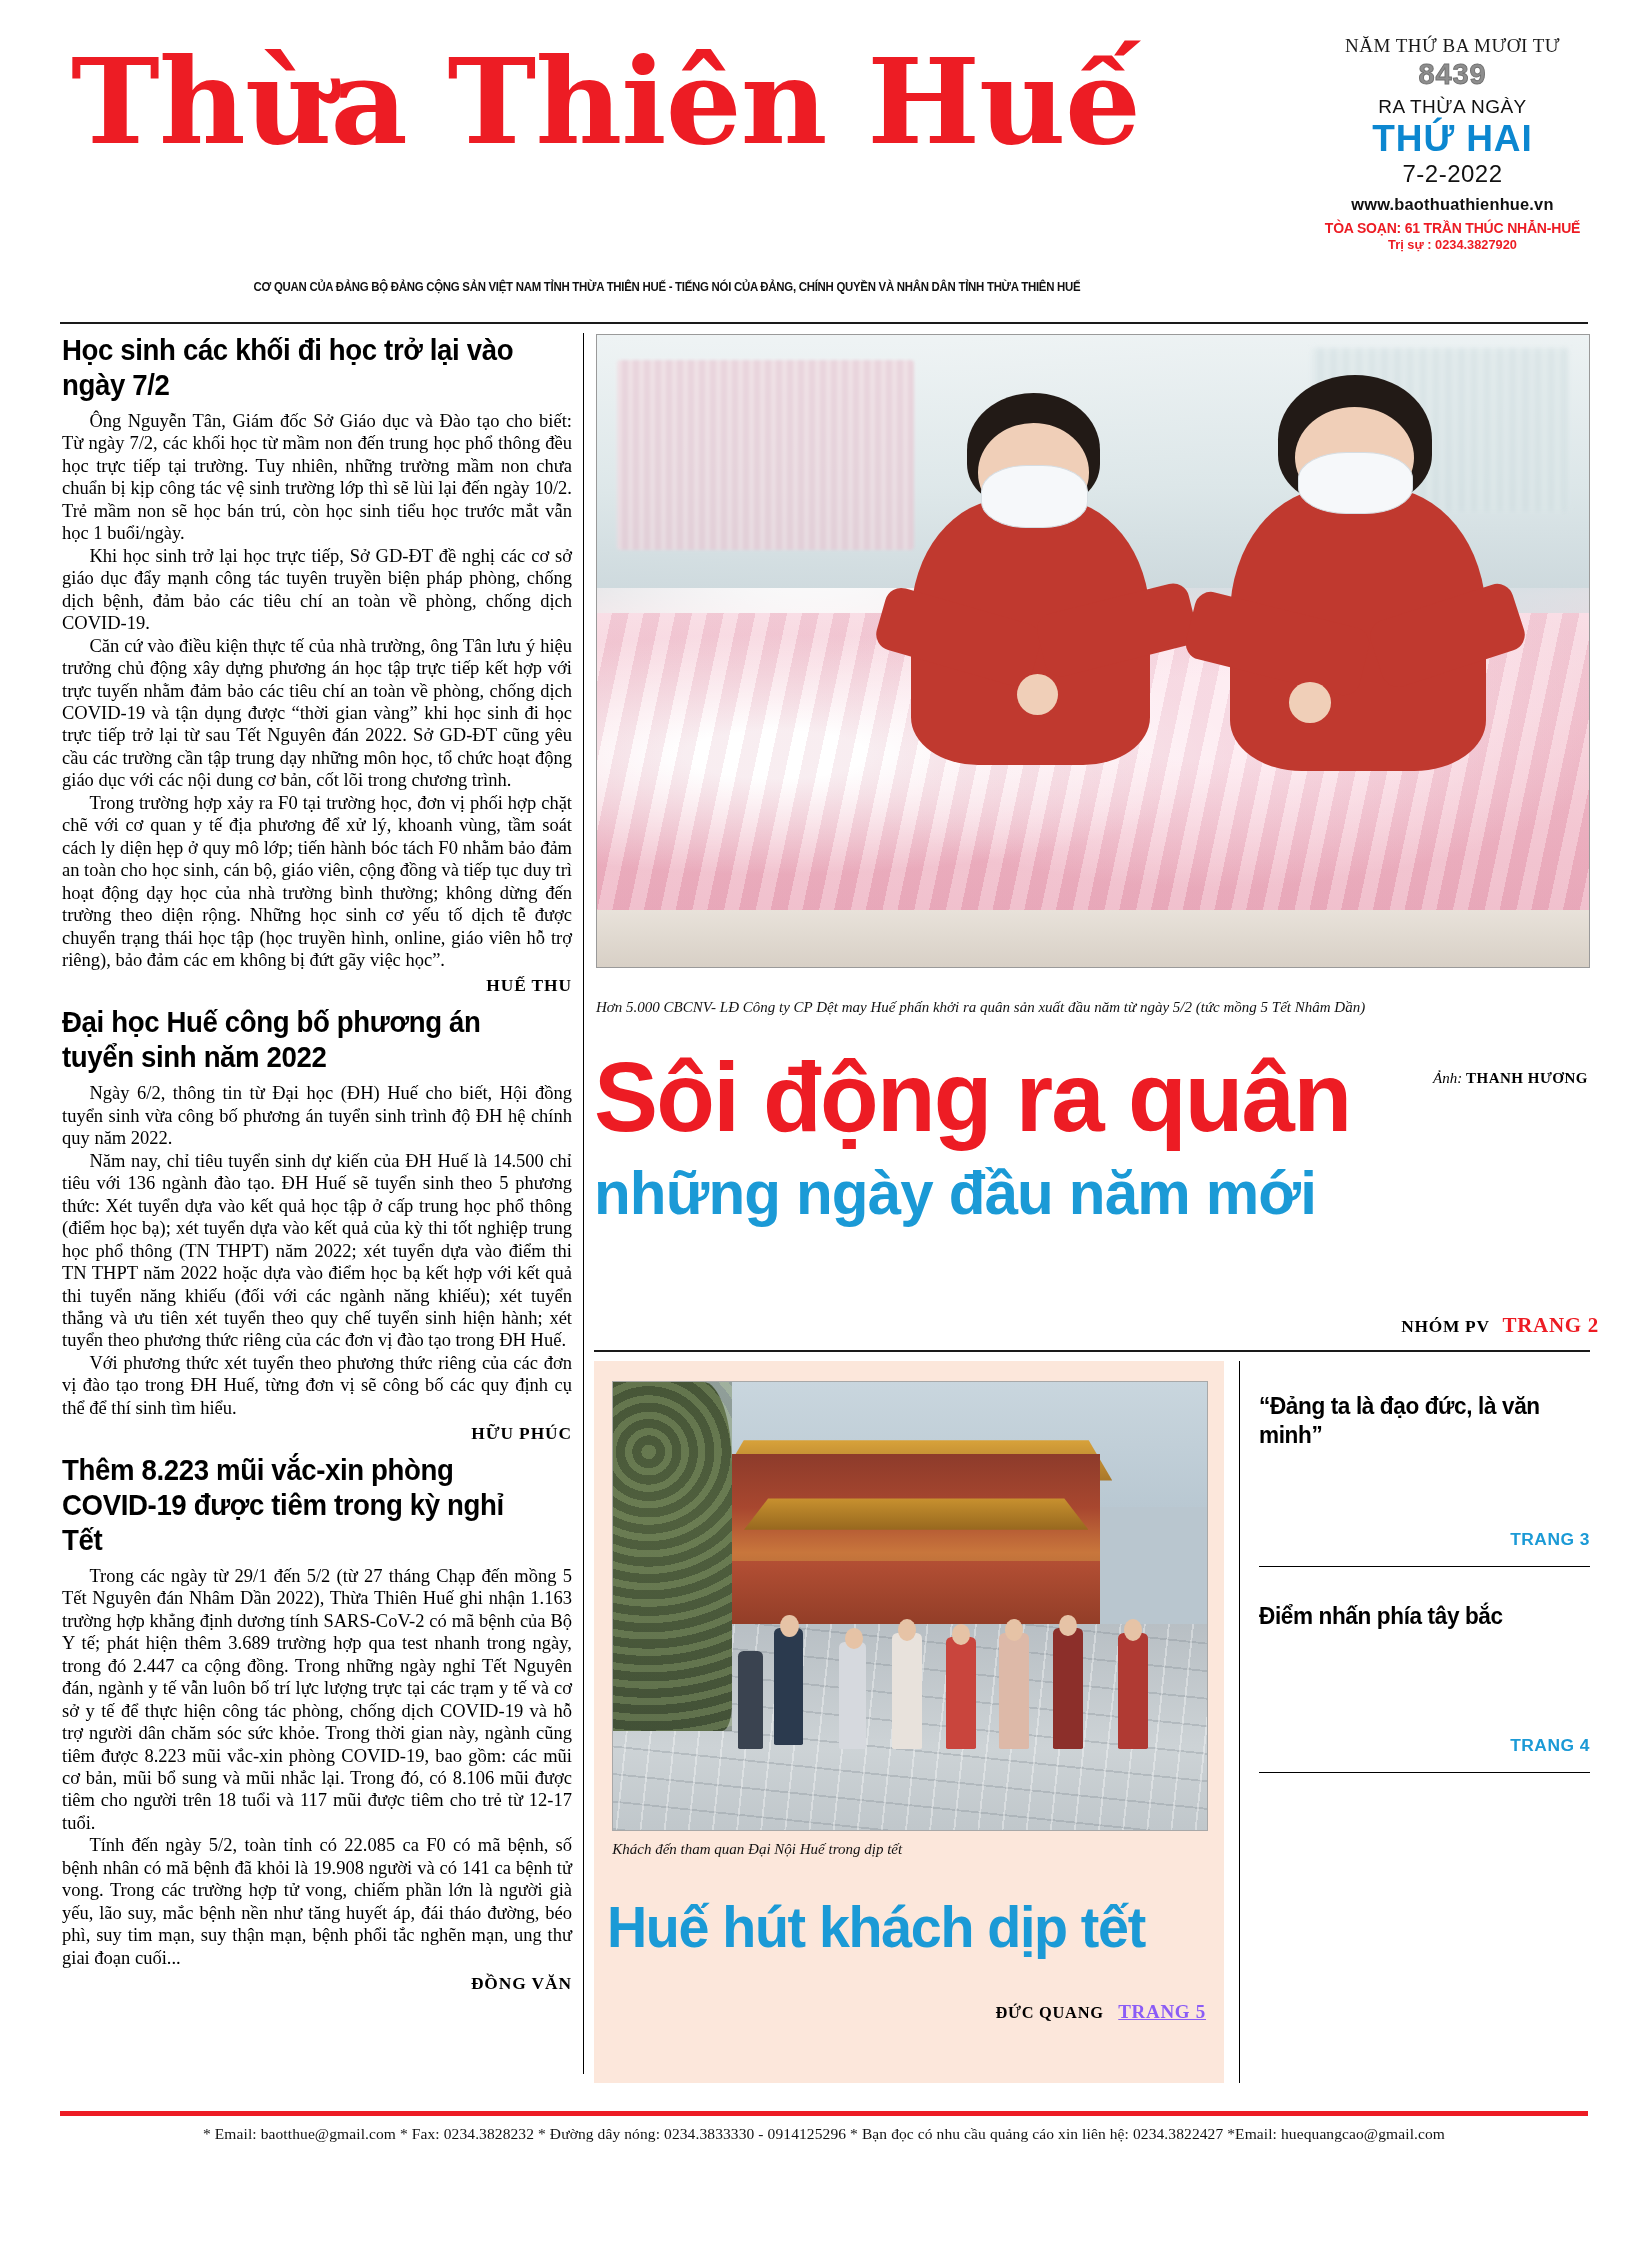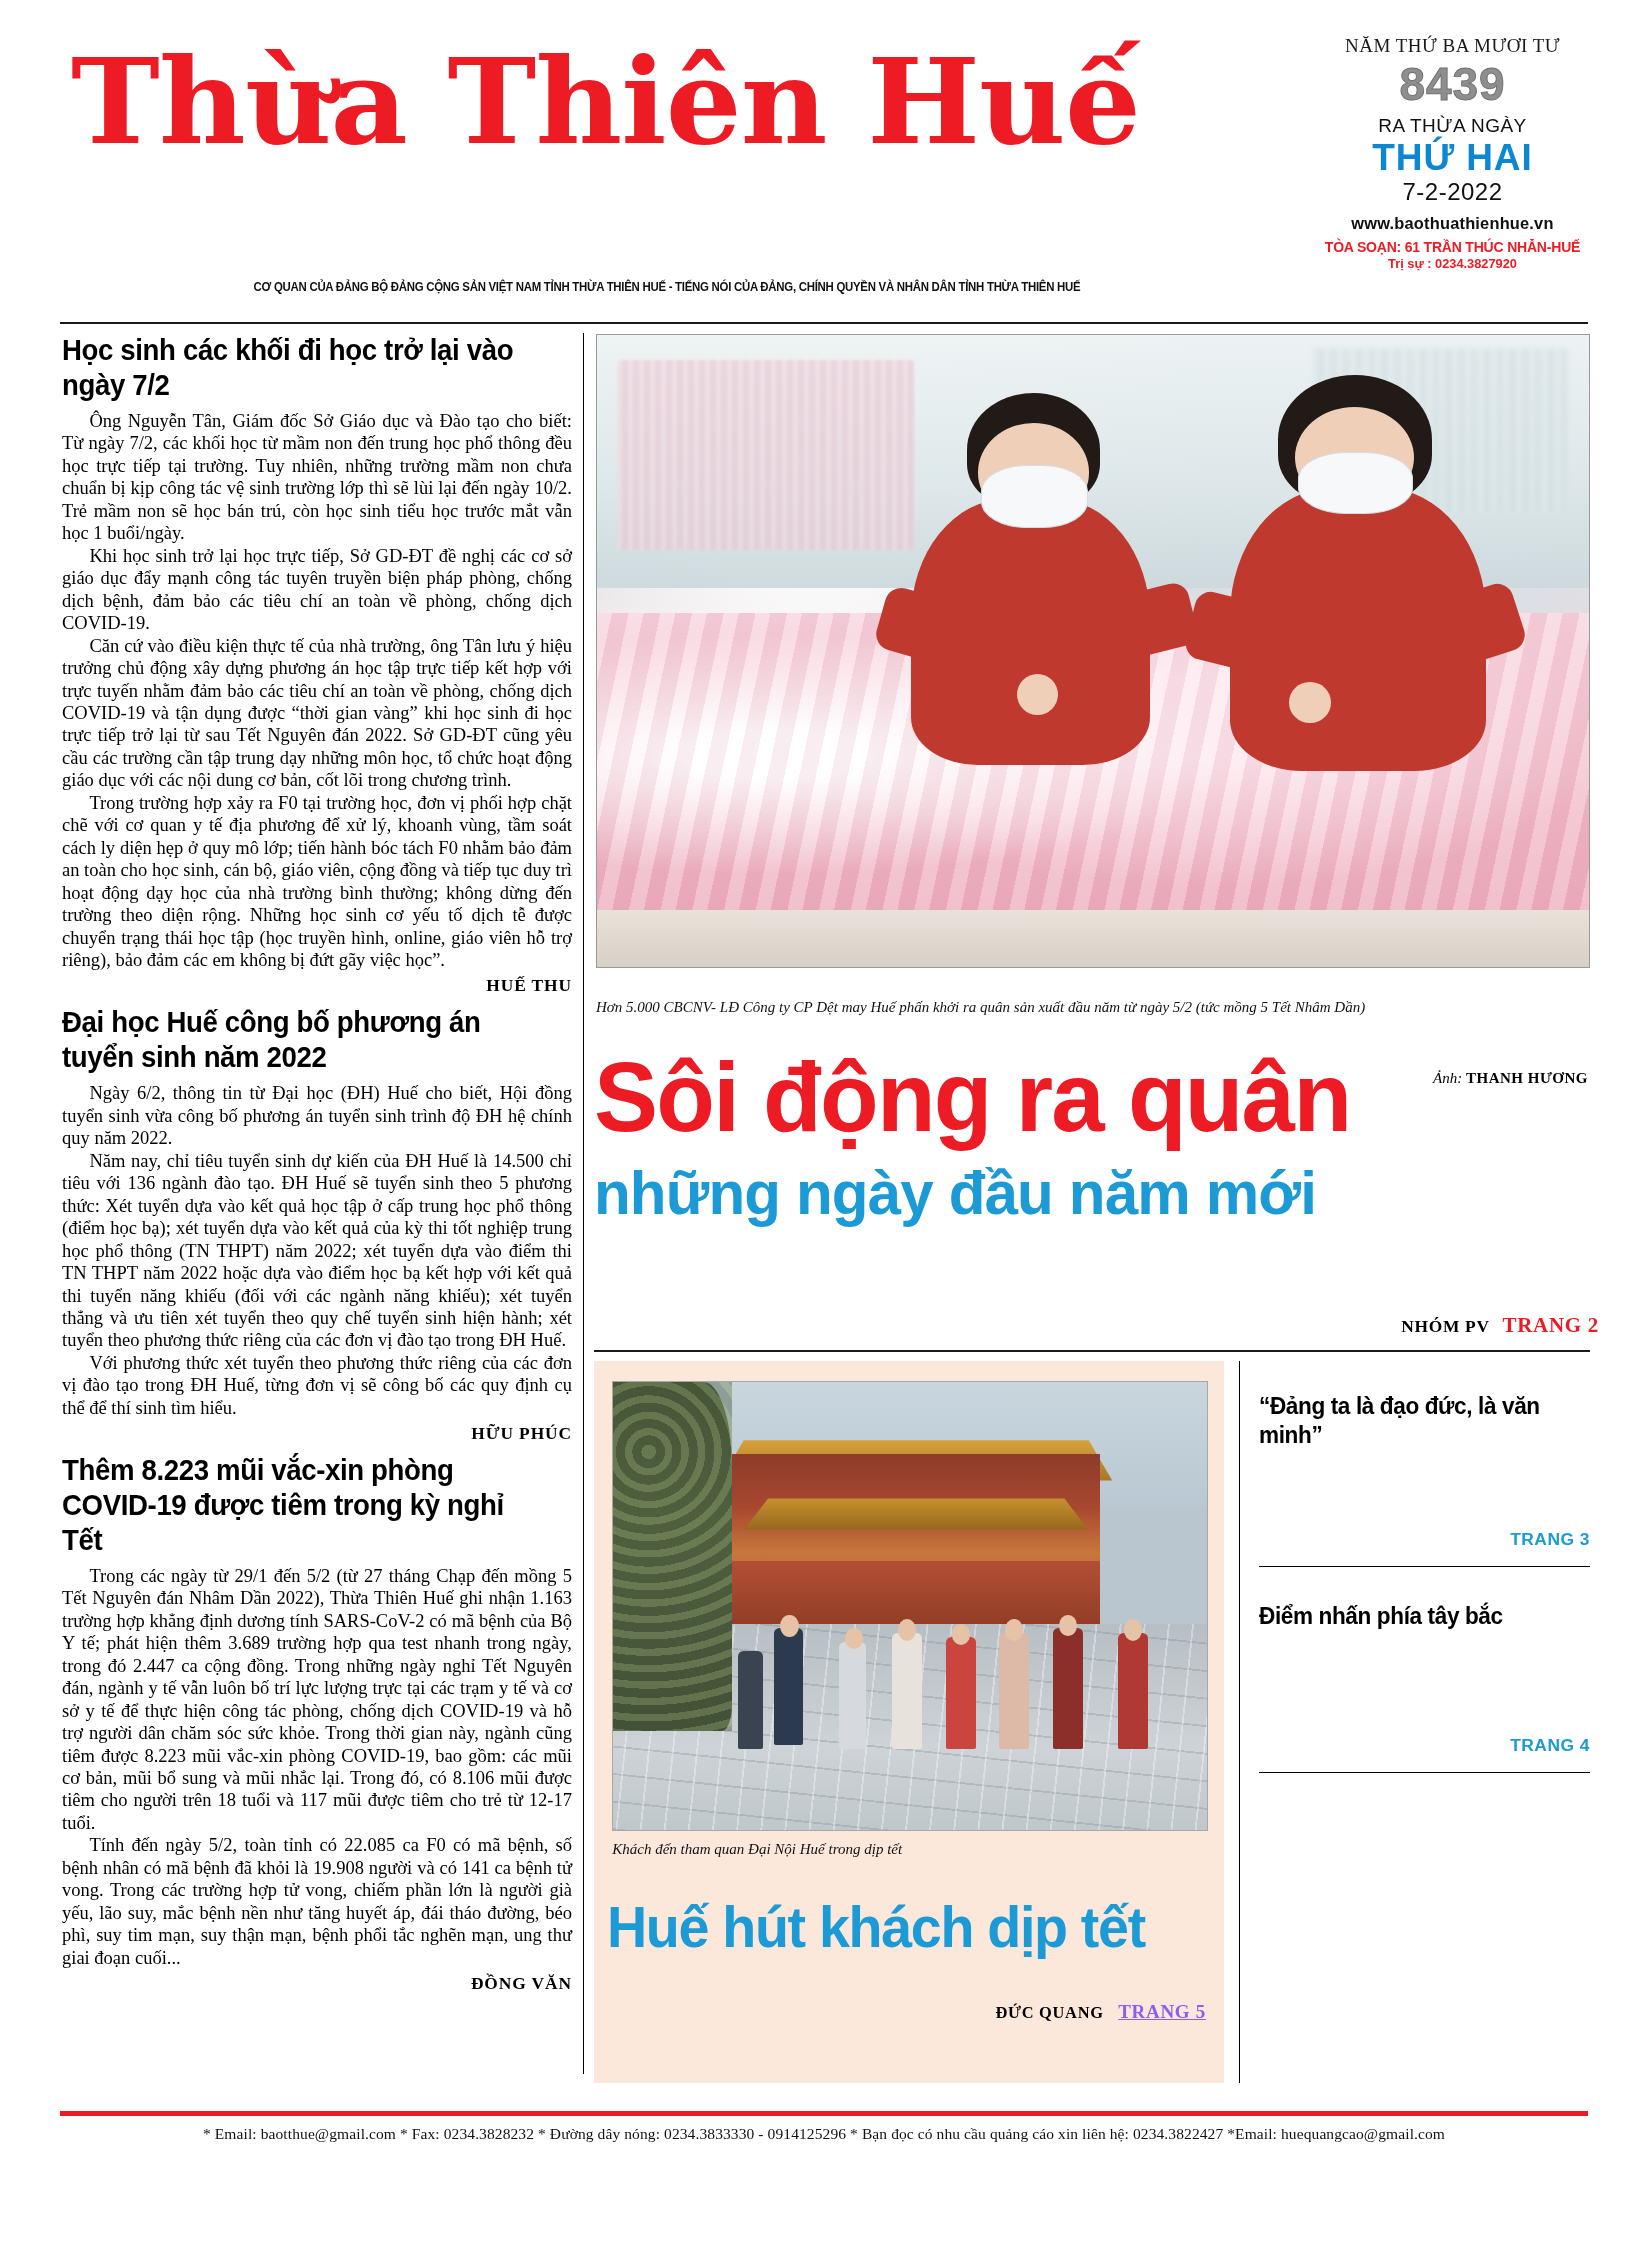--- a/index.html
+++ b/index.html
@@ -24,21 +24,21 @@
     font-family:"Liberation Sans", sans-serif;
     font-weight:700;font-size:12.3px;letter-spacing:-0.3px;
     transform:scaleX(0.93);transform-origin:center center;
     white-space:nowrap;color:#111;
   }
   .mast-right{position:absolute;left:1270px;top:35px;width:365px;text-align:center;}
   .mr-year{
     font-family:"Liberation Serif", serif;font-size:19px;letter-spacing:0.5px;color:#1a1a1a;
   }
   .mr-issue{
-    font-family:"Liberation Sans", sans-serif;font-weight:700;font-size:46px;
+    font-family:"Liberation Sans", sans-serif;font-weight:700;font-size:29px;
     color:#8e8e8e;letter-spacing:0.9px;line-height:1.1;margin-top:1.8px;
     -webkit-text-stroke:0.9px #6f6f6f;
   }
   .mr-daily{
     font-family:"Liberation Sans", sans-serif;font-size:19px;letter-spacing:0.5px;
     color:#111;margin-top:5.5px;
   }
   .mr-weekday{
     font-family:"Liberation Sans", sans-serif;font-weight:700;font-size:37px;
     color:#0C87D0;letter-spacing:0.9px;line-height:1.05;margin-top:1.8px;

